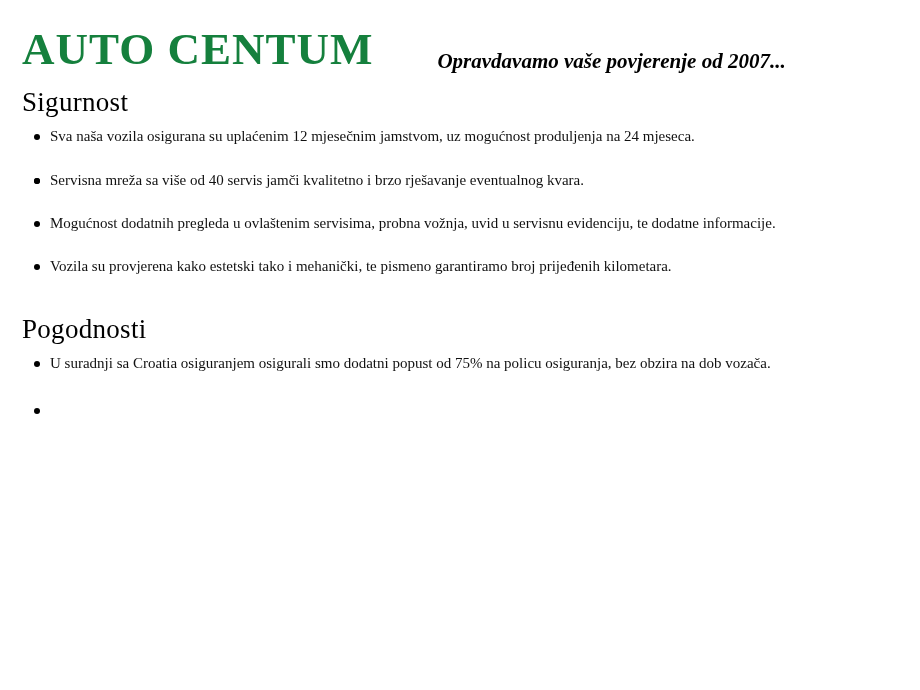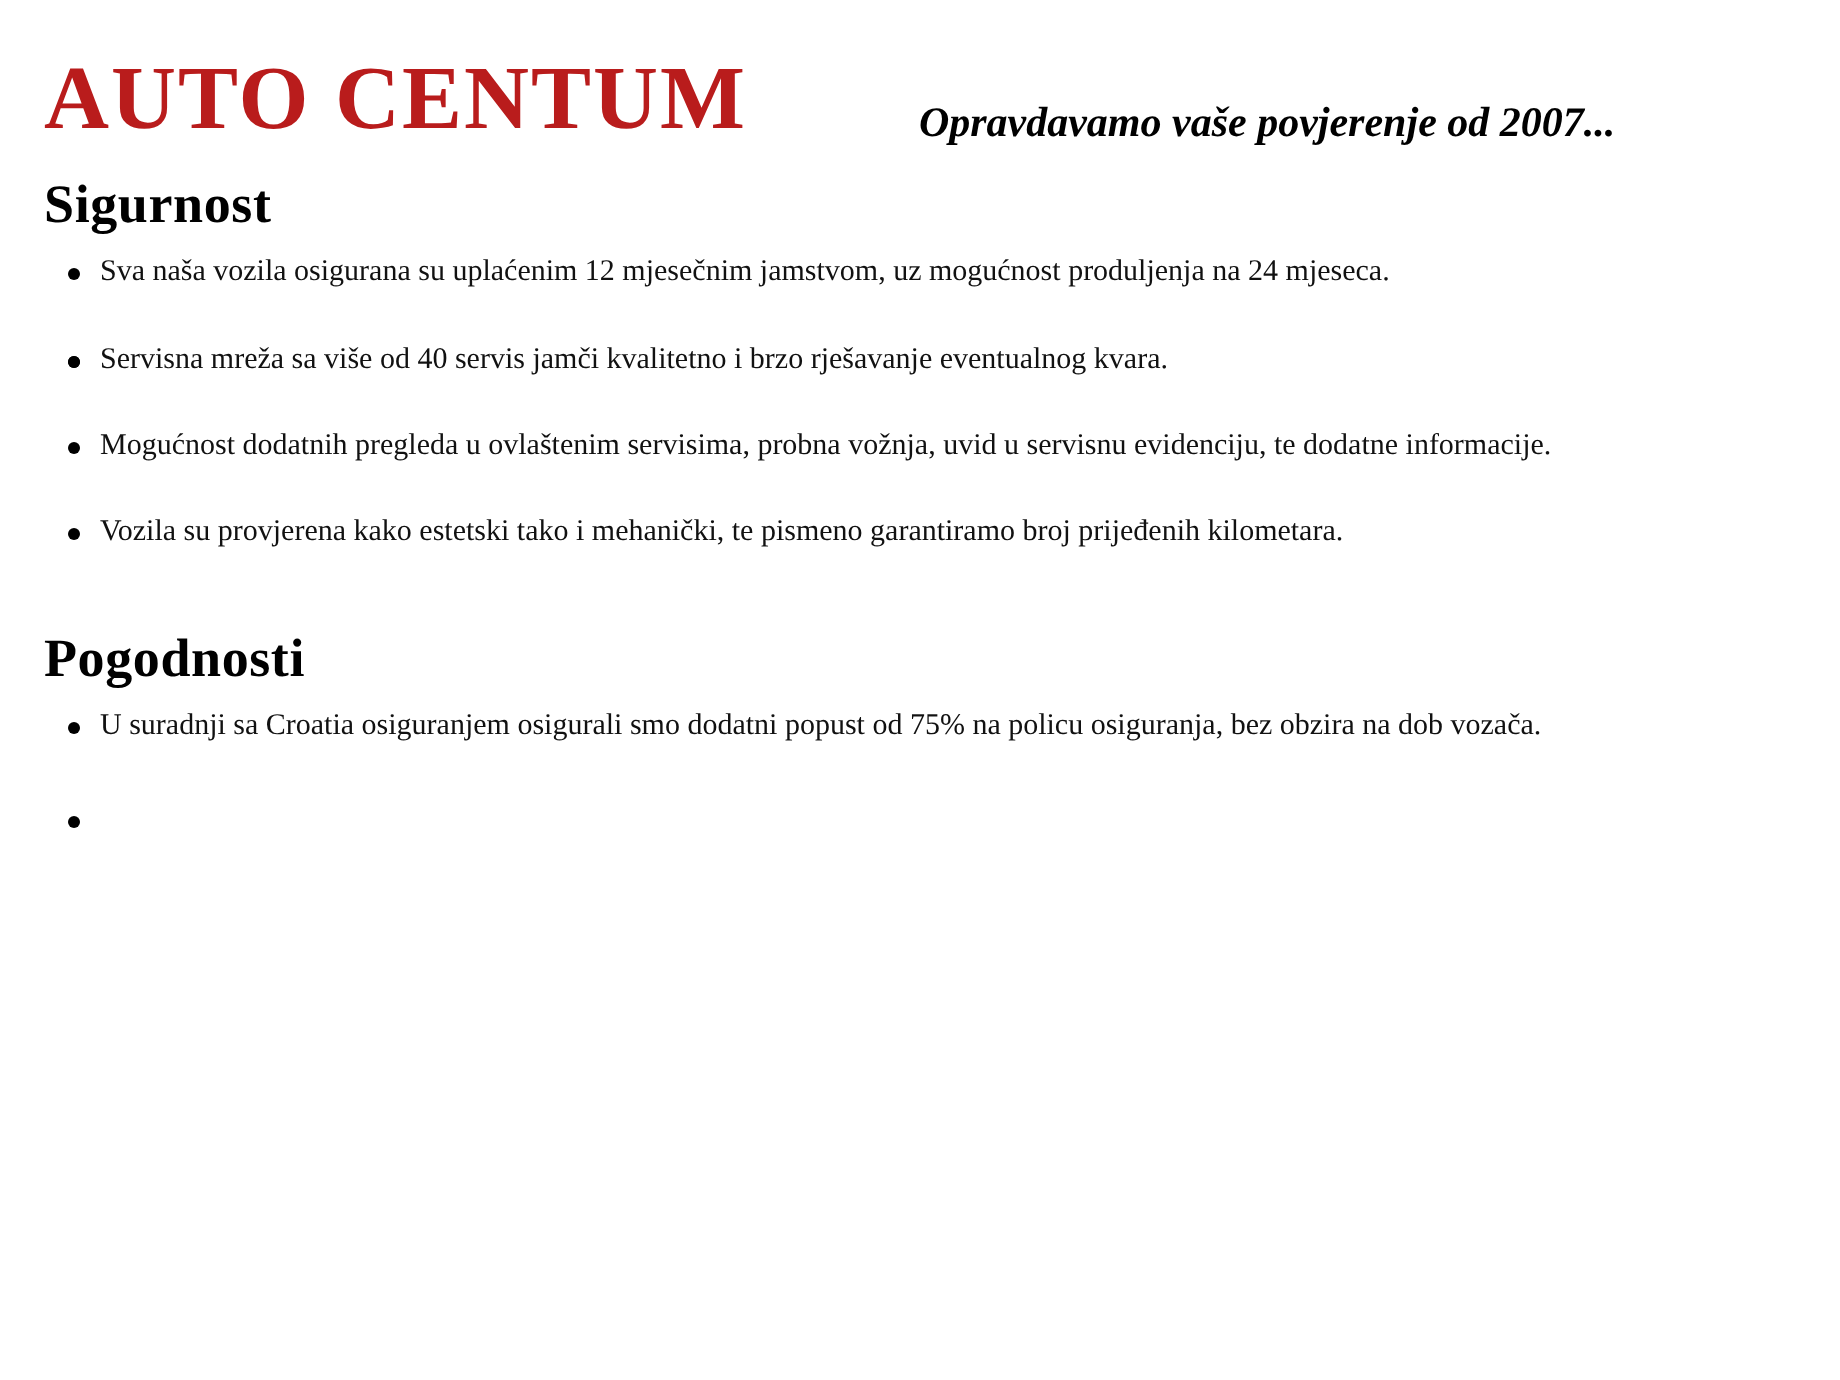--- a/index.html
+++ b/index.html
@@ -25,41 +25,41 @@
     display: flex;
     align-items: baseline;
     justify-content: flex-start;
     margin-bottom: 10px;
   }
   .brand {
     font-family: "Liberation Serif", serif;
     font-weight: bold;
     font-size: 45px;
     letter-spacing: 1px;
-    color: #b91c1c;
+    color: #15803d;
     white-space: nowrap;
     line-height: 1.05;
   }
   .tagline {
-    margin-left: 86px;
+    margin-left: 64px;
     font-family: "Liberation Serif", serif;
     font-style: italic;
     font-weight: bold;
     font-size: 21px;
     color: #000000;
     white-space: nowrap;
     position: relative;
     top: 4px;
   }
   .section {
     margin-top: 14px;
   }
   .section-title {
     font-family: "Liberation Serif", serif;
-    font-weight: bold;
+    font-weight: normal;
     font-size: 27px;
     color: #000000;
     margin: 0 0 8px 0;
     letter-spacing: 0.3px;
   }
   ul.bullets {
     list-style: none;
     margin: 0;
     padding: 0;
   }

